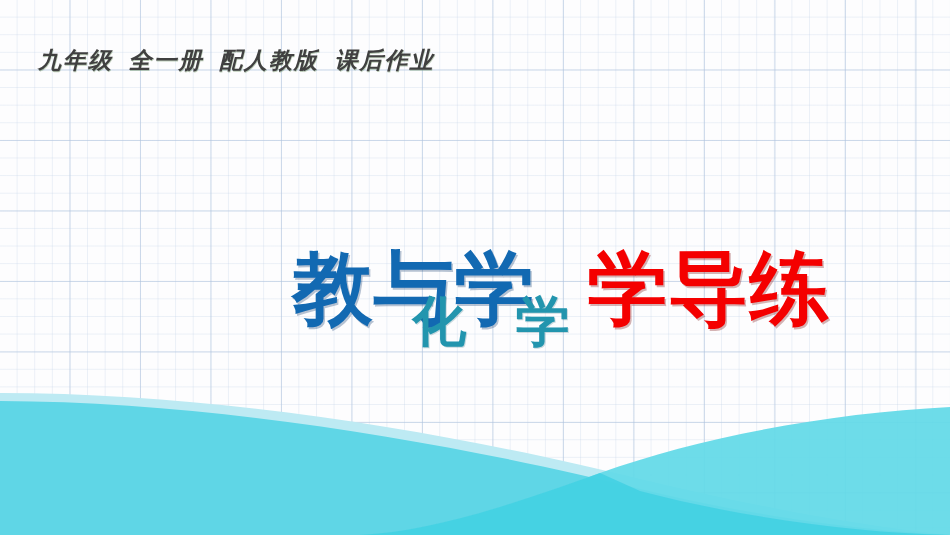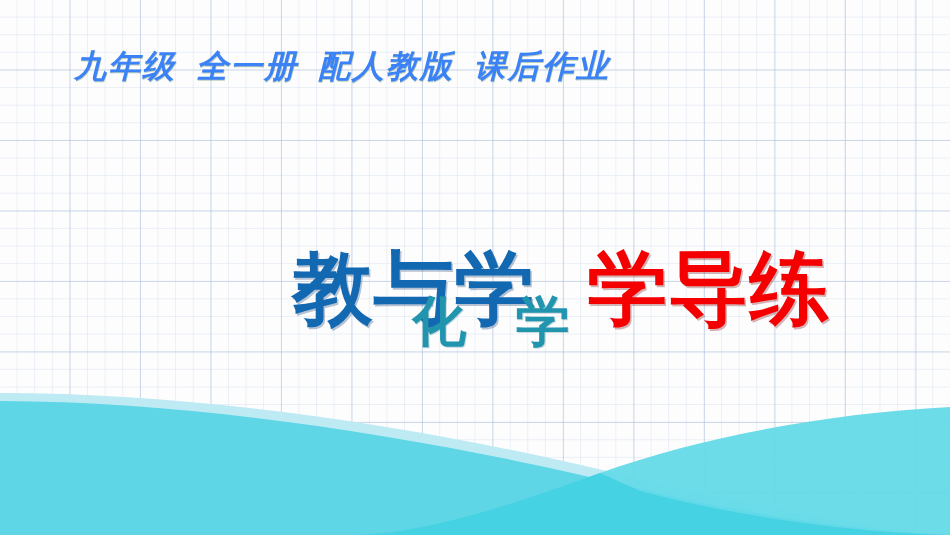--- a/index.html
+++ b/index.html
@@ -52,28 +52,27 @@
   .content {
     position: absolute;
     inset: 0;
   }
 
   .header-line {
     position: absolute;
     left: 38px;
     top: 45px;
     font-family: "Liberation Serif", "DejaVu Serif", serif;
-    font-size: 32px;
+    font-size: 23px;
     font-weight: 700;
     font-style: italic;
     letter-spacing: 2px;
-    color: #3b82f6;
+    color: #404040;
     white-space: pre;
     text-shadow: 0.5px 0.5px 0 rgba(77,122,62,0.35);
-    margin-left: 36px;
   }
 
   .main-title {
     position: absolute;
     left: 0;
     top: 163px;
     width: 950px;
     text-align: center;
     white-space: pre;
     font-family: "DejaVu Sans", "Liberation Sans", sans-serif;

